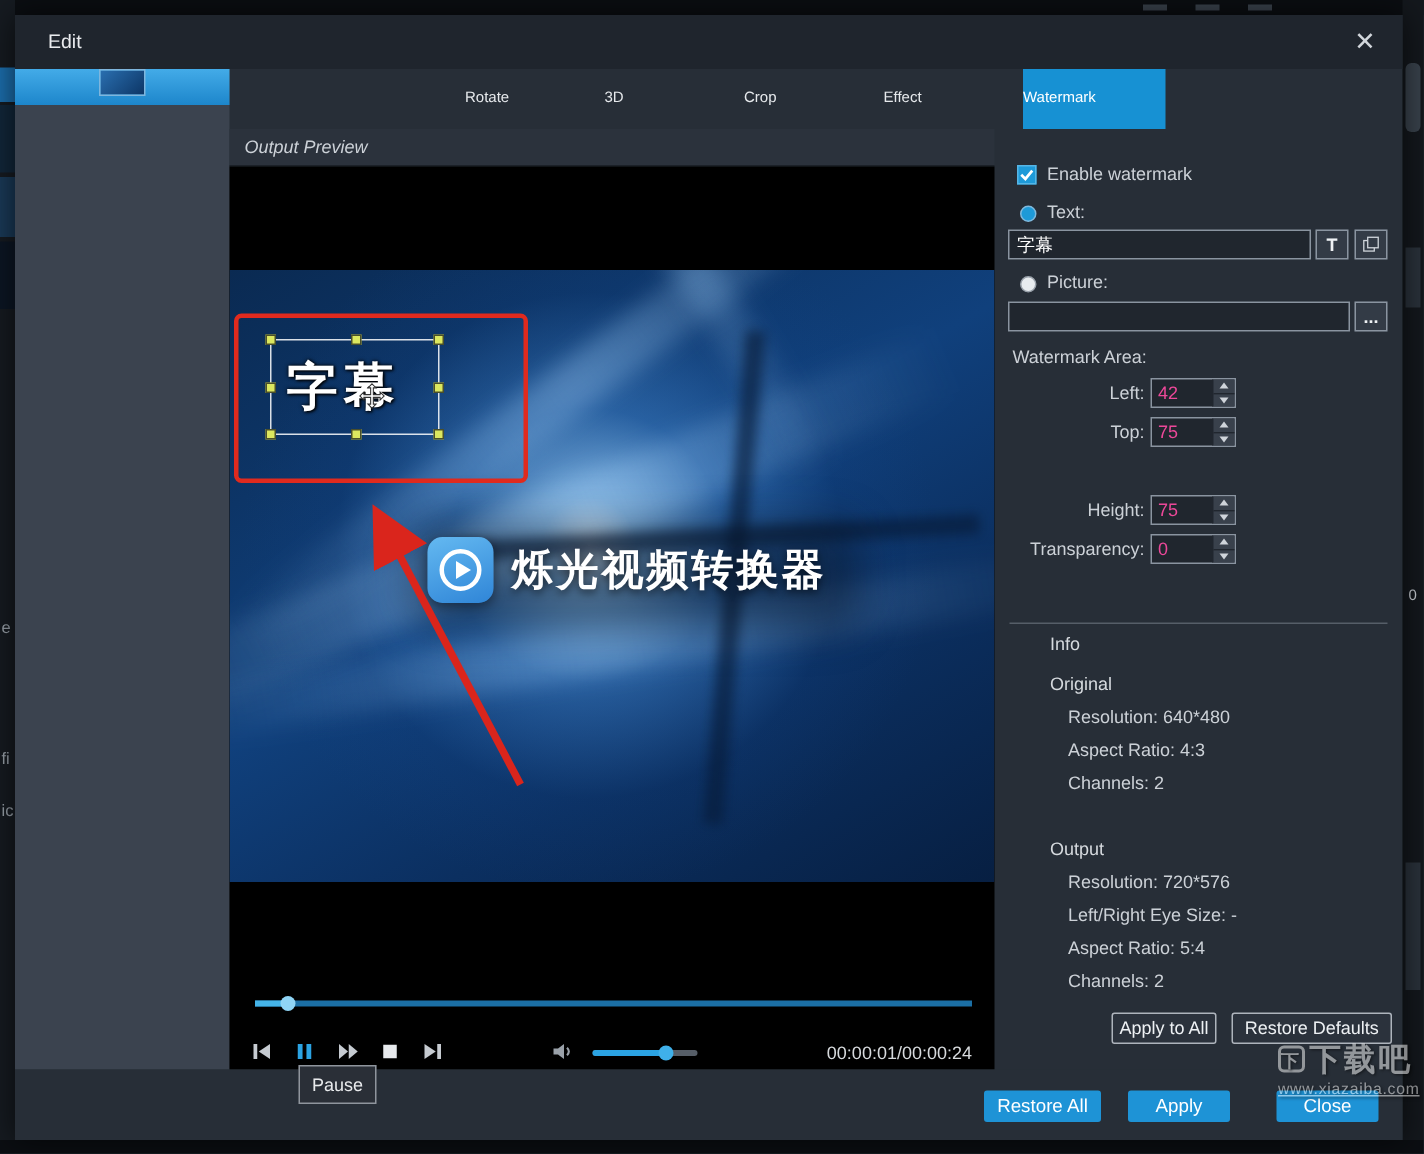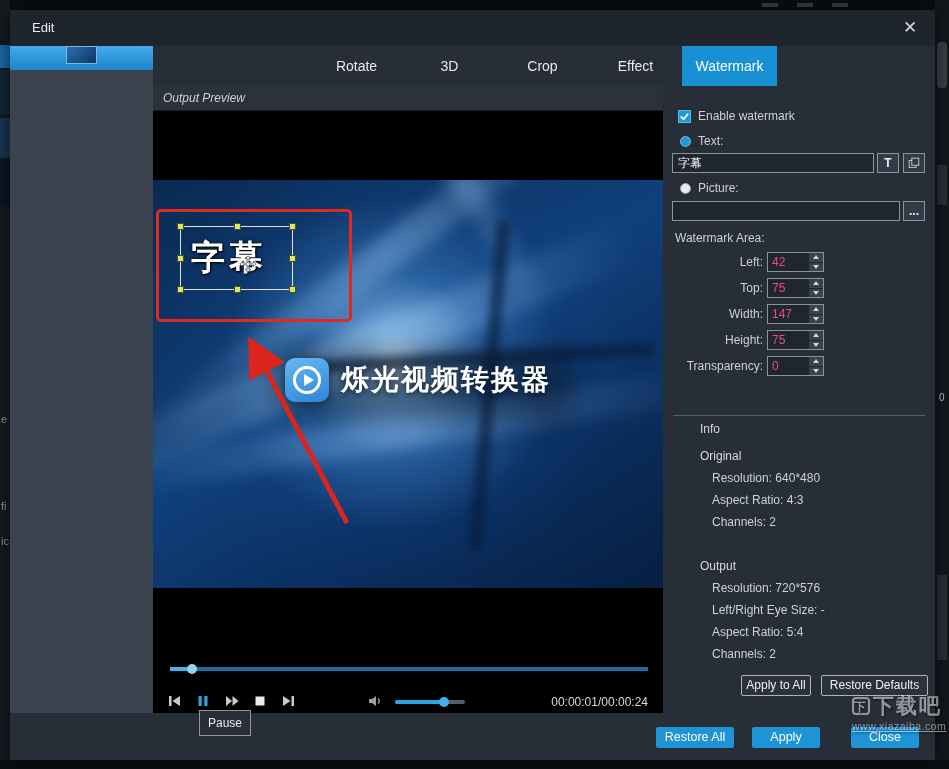--- a/index.html
+++ b/index.html
@@ -28,21 +28,21 @@
   .title { position:absolute; left:22px; top:10px; font-size:13px; color:#e9ebee; }
   .close-btn { position:absolute; right:13px; top:6px; width:24px; height:24px; color:#d2d7dc; font-size:17px; text-align:center; line-height:24px; cursor:pointer; }
 
   
   .sidebar { position:absolute; left:0; top:36px; width:143px; height:667px; background:#3b434f; }
   .sb-item { position:absolute; left:0; top:0; width:143px; height:24px; background:linear-gradient(#43abe8,#1d86cb); display:flex; align-items:center; gap:6px; padding:0 4px; cursor:pointer;flex-direction:column; }
   .sb-thumb { width:31px; height:18px; background:linear-gradient(135deg,#2a6fb0,#0d3666); border:1px solid #7fb6dd; flex:0 0 auto; }
   .sb-label { font-size:11px; color:#fff; white-space:nowrap; overflow:hidden; }
 
   
-  .tab { position:absolute; top:36px; height:40px; width:93px; line-height:40px; text-align:center; font-size:14px; color:#e6e9ec; cursor:pointer; }
+  .tab { position:absolute; top:36px; height:40px; width:93px; line-height:40px; font-size:10px; color:#e6e9ec; cursor:pointer; }
   .tab.active { background:#1791d3; color:#fff; }
 
   
   .preview-header { position:absolute; left:143px; top:76px; width:510px; height:25px; background:#2b323c; border-bottom:1px solid #1b2027;font-style:italic; }
   .preview-header span { position:absolute; left:10px; top:5px; font-size:12px; color:#ccd1d7; }
   .preview-area { position:absolute; left:143px; top:101px; width:510px; height:602px; background:#000; overflow:hidden; }
 
   
   .video { position:absolute; left:0; top:69px; width:510px; height:408px; overflow:hidden;
     background:
@@ -88,21 +88,21 @@
   .vol-slider { position:absolute; left:242px; top:11px; width:70px; height:4px; background:#565e68; border-radius:2px; cursor:pointer; }
   .vol-fill { position:absolute; left:0; top:0; width:48px; height:4px; background:#2ba3e3; border-radius:2px; }
   .vol-knob { position:absolute; left:44px; top:-3px; width:10px; height:10px; border-radius:50%; background:#3fb0ea; }
   .time { position:absolute; right:15px; top:6px; font-size:12px; color:#d7dadd; }
 
   
   .tooltip { position:absolute; left:189px; top:700px; width:52px; height:26px; background:#2a2f37; border:1px solid #8f959d; color:#e8eaec; font-size:12px; text-align:center; line-height:24px; z-index:60; }
 
   
   .panel { position:absolute; left:653px; top:76px; width:272px; height:627px; font-size:12px; }
-  .p-row { position:absolute; display:flex; align-items:center; gap:7px; }
+  .p-row { position:absolute; display:flex; align-items:flex-end; gap:7px; }
   .checkbox { width:13px; height:13px; background:#1e9ad8; border:1px solid #56b6e6; display:flex; align-items:center; justify-content:center; cursor:pointer; }
   .radio { width:11px; height:11px; border-radius:50%; cursor:pointer; }
   .radio.on { background:#1e9ad8; border:1px solid #7fb9dd; }
   .radio.off { background:#e8ecef; border:1px solid #9aa2ab; }
   .txt-input { position:absolute; background:#20262e; border:1px solid #8a94a0; color:#fff; font-size:12px; padding:0 5px; height:20px; font-family:"Liberation Sans",sans-serif; }
   .sq-btn { position:absolute; width:22px; height:20px; background:#333b46; border:1px solid #8a94a0; color:#eef1f4; font-size:12px; font-weight:bold; text-align:center; line-height:18px; cursor:pointer; }
   .p-label { color:#ccd1d7; }
   .wa-row { position:absolute; left:0; width:272px; height:20px; }
   .wa-label { position:absolute; left:0; top:3px; width:100px; text-align:right; color:#ccd1d7; }
   .spin { position:absolute; left:104px; top:0; width:57px; height:20px; background:#20262e; border:1px solid #8a94a0; display:flex; }
@@ -323,34 +323,20 @@
         <div class="spin-btns">
             <div class="spin-up">
               <i class="tri-up"></i>
             </div>
             <div class="spin-down">
               <i class="tri-down"></i>
             </div>
           </div>
       </div>
     </div>
-    <div class="wa-row" style="top:218px">
-      <div class="wa-label">Width:</div>
-      <div class="spin">
-        <input class="spin-input" value="147" style="">
-        <div class="spin-btns">
-            <div class="spin-up">
-              <i class="tri-up"></i>
-            </div>
-            <div class="spin-down">
-              <i class="tri-down"></i>
-            </div>
-          </div>
-      </div>
-    </div>
     <div class="wa-row" style="top:244px">
       <div class="wa-label">Height:</div>
       <div class="spin">
         <input class="spin-input" value="75" style="">
         <div class="spin-btns">
             <div class="spin-up">
               <i class="tri-up"></i>
             </div>
             <div class="spin-down">
               <i class="tri-down"></i>

